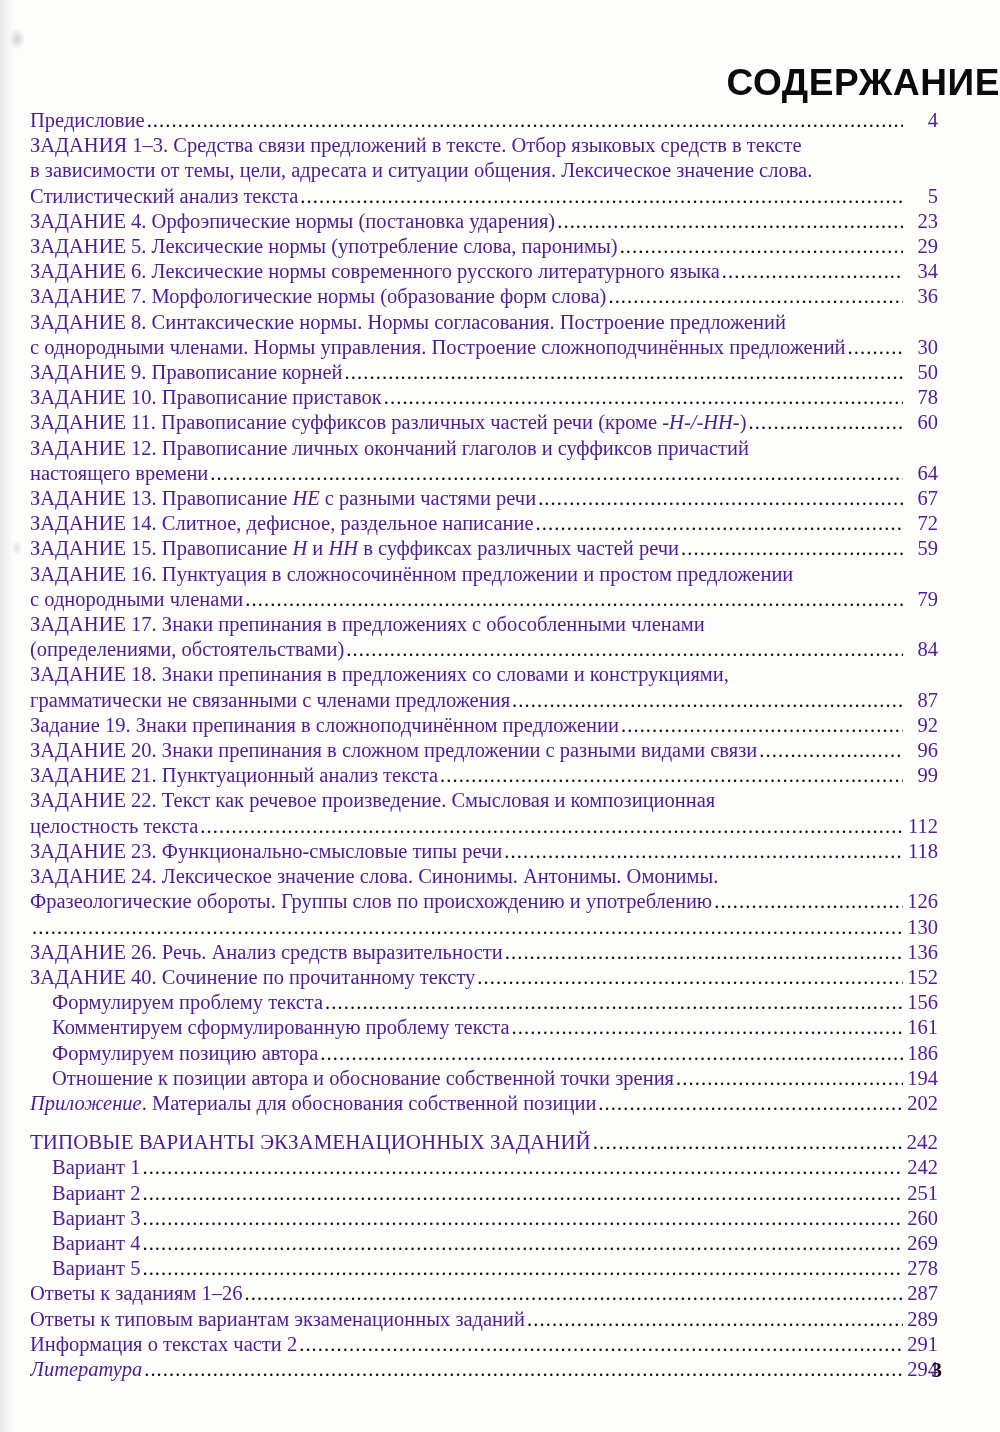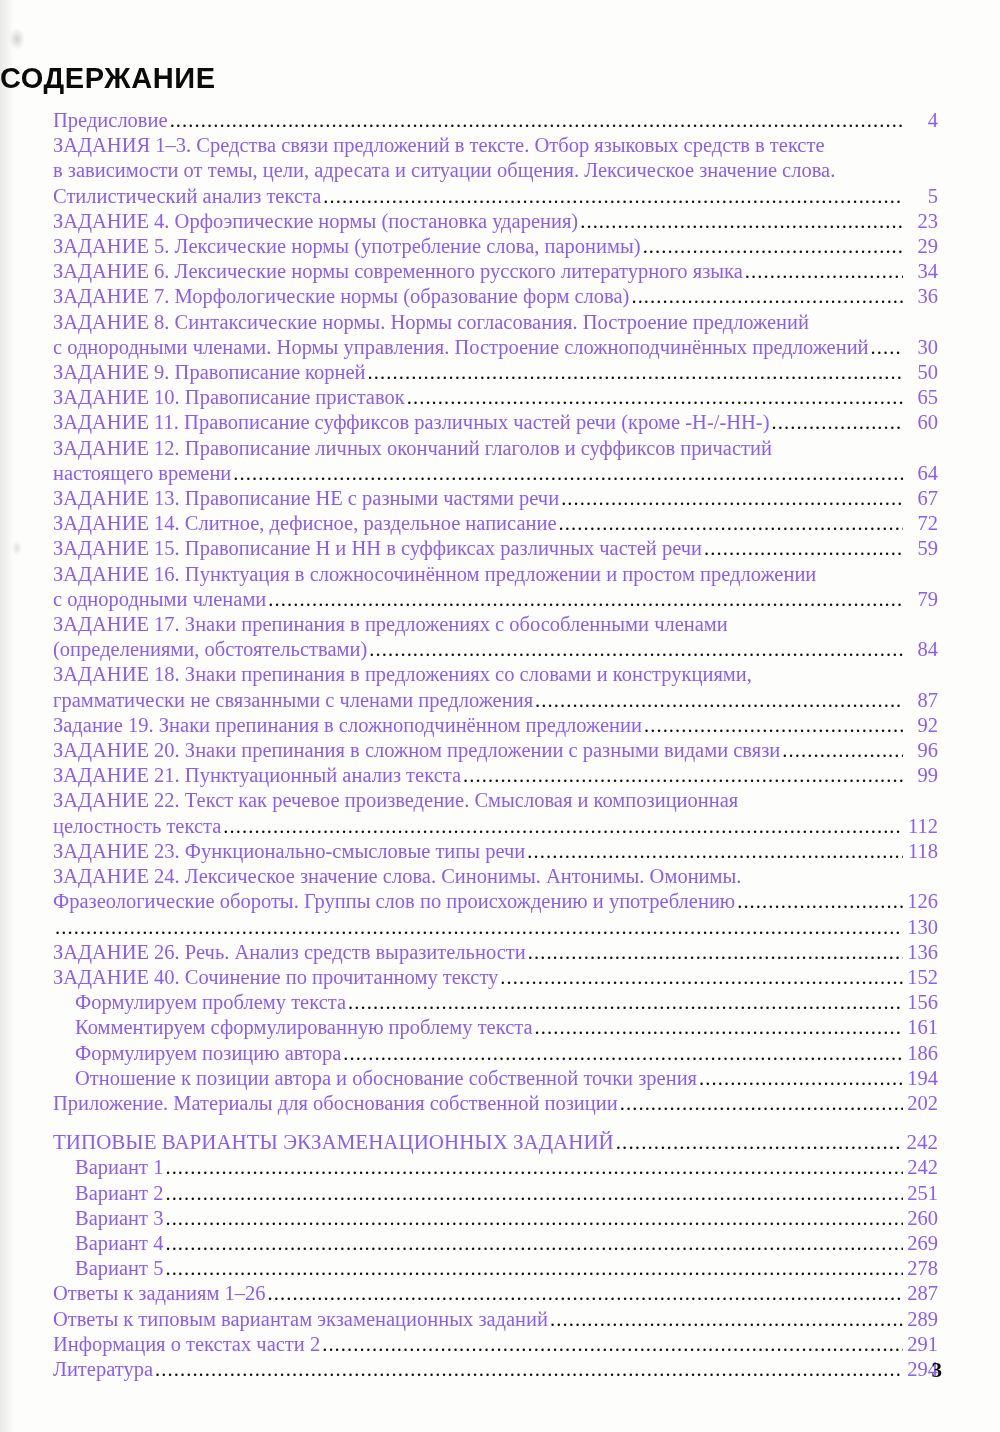--- a/index.html
+++ b/index.html
@@ -38,44 +38,43 @@
     left: 12px; top: 540px;
     width: 10px; height: 16px;
     background: radial-gradient(ellipse at center, rgba(160,160,160,0.30) 0%, rgba(255,255,255,0) 70%);
     pointer-events: none;
   }
 
   .title {
     position: absolute;
     left: 0; right: 0;
     top: 62px;
-    text-align: left;
+    text-align: right;
     font-family: "Liberation Sans", "DejaVu Sans", sans-serif;
     font-weight: bold;
-    font-size: 29px;
+    font-size: 37px;
     letter-spacing: 0.6px;
     color: #0b0b0b;
   }
 
   .toc {
     position: absolute;
     left: 30px;
     top: 108px;
     width: 908px;
   }
 
   
   .toc-line {
     display: flex;
     align-items: flex-end;
     font-size: 20.5px;
     line-height: 25.2px;
     white-space: nowrap;
-    color: #8b5cf6;
-    margin-left: 23px;
+    color: #4c1d95;
   }
   .toc-line .label {
     flex: 0 0 auto;
     overflow: hidden;
   }
   .toc-line .leader {
     flex: 1 1 auto;
     overflow: hidden;
     white-space: nowrap;
     margin: 0 1px 0 2px;
@@ -89,21 +88,21 @@
     flex: 0 0 auto;
     text-align: right;
     min-width: 34px;
     font-variant-numeric: lining-nums;
   }
   .toc-line.nolead .label { flex: 1 1 auto; }
 
   
   .lvl1 { padding-left: 0; }
   .lvl2 { padding-left: 22px; }
-  .ital { }
+  .ital { font-style: italic; }
   .bigcaps {
     font-size: 21px;
   }
 
   .folio {
     position: absolute;
     right: 58px;
     top: 1358px;
     font-size: 21px;
     font-weight: bold;
@@ -167,21 +166,21 @@
         <span class="pageno">30</span>
       </div>
       <div class="toc-line lvl1">
         <span class="label"><span>ЗАДАНИЕ 9.  Правописание корней </span></span>
         <span class="leader"></span>
         <span class="pageno">50</span>
       </div>
       <div class="toc-line lvl1">
         <span class="label"><span>ЗАДАНИЕ 10. Правописание приставок </span></span>
         <span class="leader"></span>
-        <span class="pageno">65</span>
+        <span class="pageno">78</span>
       </div>
       <div class="toc-line lvl1">
         <span class="label"><span>ЗАДАНИЕ 11. Правописание суффиксов различных частей речи (кроме </span><span class="ital">-Н-/-НН-</span><span>) </span></span>
         <span class="leader"></span>
         <span class="pageno">60</span>
       </div>
       <div class="toc-line lvl1 nolead">
         <span class="label"><span>ЗАДАНИЕ 12. Правописание личных окончаний глаголов и суффиксов причастий</span></span>
       </div>
       <div class="toc-line lvl1">

